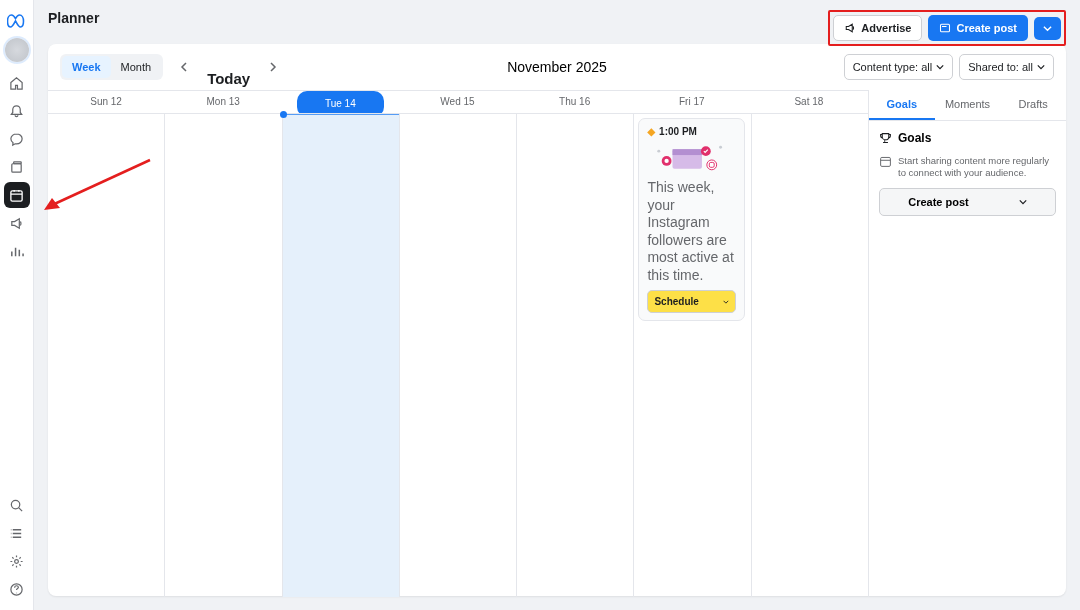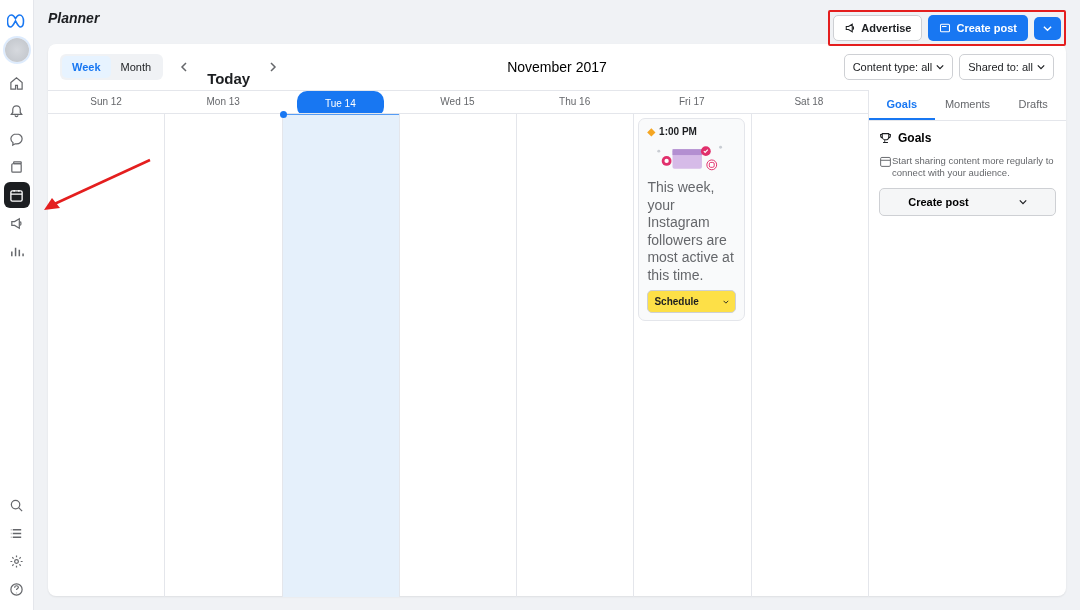--- a/index.html
+++ b/index.html
@@ -11,21 +11,21 @@
     .sidebar-avatar { width: 24px; height: 24px; border-radius: 50%; background: radial-gradient(circle, #d6d9de 0%, #bfc3c9 100%); margin-bottom: 6px; box-shadow: 0 0 0 2px rgba(24,119,242,.15); }
     .sidebar-icon { width: 26px; height: 26px; display: flex; align-items: center; justify-content: center; color: #65676b; border-radius: 6px; cursor: pointer; }
     .sidebar-icon.active { background: #1c1e21; color: #fff; }
     .sidebar-spacer { flex: 1; }
     
     
     .main { margin-left: 34px; height: 610px; background: #f0f2f5; }
     
     
     .header { display: flex; align-items: flex-start; padding: 10px 14px 8px 14px; height: 44px; }
-    .header-titles { flex: 1; font-style: italic; }
+    .header-titles { flex: 1; }
     .header-title { font-size: 14px; font-weight: 700; color: #1c1e21; }
     .header-subtitle { font-size: 10px; color: #65676b; margin-top: 1px; }
     .header-actions { display: flex; gap: 6px; align-items: center; padding: 3px; border: 2px solid #e41e1e; border-radius: 2px; }
     .btn { display: inline-flex; align-items: center; gap: 5px; font-size: 11px; font-weight: 600; padding: 6px 10px; border-radius: 5px; cursor: pointer; border: 1px solid transparent; }
     .btn-white { background: #fff; border: 1px solid #ced0d4; color: #1c1e21; }
     .btn-primary { background: #1877f2; color: #fff; }
     .btn-caret { background: #1877f2; color: #fff; padding: 6px 8px; }
     
     
     .card { margin: 0 14px; background: #fff; border-radius: 8px; height: 552px; box-shadow: 0 1px 2px rgba(0,0,0,0.08); display: flex; flex-direction: column; }
@@ -69,21 +69,21 @@
     .right-panel { width: 198px; border-left: 1px solid #e4e6eb; display: flex; flex-direction: column; }
     .tabs { display: flex; border-bottom: 1px solid #e4e6eb; }
     .tab { flex: 1; text-align: center; font-size: 11px; padding: 8px 0; cursor: pointer; color: #65676b; }
     .tab.active { color: #1877f2; font-weight: 600; border-bottom: 2px solid #1877f2; }
     .panel-body { padding: 10px; }
     .goals-title { font-size: 12px; font-weight: 700; margin-bottom: 6px; display: flex; align-items: center; gap: 6px; }
     .goals-row { display: flex; align-items: flex-start; gap: 6px; }
     .goals-img { width: 34px; height: 34px; border-radius: 50%; background: #e8f5e9; position: relative; overflow: hidden; display:flex; align-items:center; justify-content:center; flex-shrink:0; }
     .goals-text { font-size: 9px; color: #65676b; line-height: 1.3; flex: 1; }
     .start-goal { background: #1877f2; color: #fff; font-size: 9.5px; font-weight: 600; padding: 6px 6px; border-radius: 5px; cursor: pointer; white-space: nowrap; align-self: center; }
-    .tip-row { display: flex; gap: 0; font-size: 9.5px; color: #65676b; margin-top: 10px; line-height: 1.3; }
+    .tip-row { display: flex; gap: 6px; font-size: 9.5px; color: #65676b; margin-top: 10px; line-height: 1.3; }
     .create-post-wide { margin-top: 8px; border: 1px solid #ced0d4; border-radius: 5px; font-size: 11px; font-weight: 600; padding: 7px; display: flex; align-items: center; justify-content: center; gap: 50px; cursor: pointer; background: #f5f6f7; }
     
     
     .arrow-annot { position: absolute; left: 40px; top: 150px; pointer-events: none; }
     
     svg { display: block; }
   </style>
 </head>
 <body>
 
@@ -200,21 +200,21 @@
           </div>
         <div class="today-btn">Today</div>
         <div class="nav-btn">
             <svg width="8" height="10" viewBox="0 0 8 10">
               <path d="M2 1l4 4-4 4" fill="none" stroke="#65676b" stroke-width="1.5"></path>
             </svg>
           </div>
       </div>
       <div class="month-title">
         <span class="bold">November</span>
-        <span>2017</span>
+        <span>2025</span>
       </div>
       <div class="toolbar-right">
         <div class="dd-chip">
           <span>Content type: all</span>
           <svg width="8" height="8" viewBox="0 0 10 10">
               <path d="M1 3l4 4 4-4" fill="none" stroke="#1c1e21" stroke-width="1.5"></path>
             </svg>
         </div>
         <div class="dd-chip">
           <span>Shared to: all</span>

